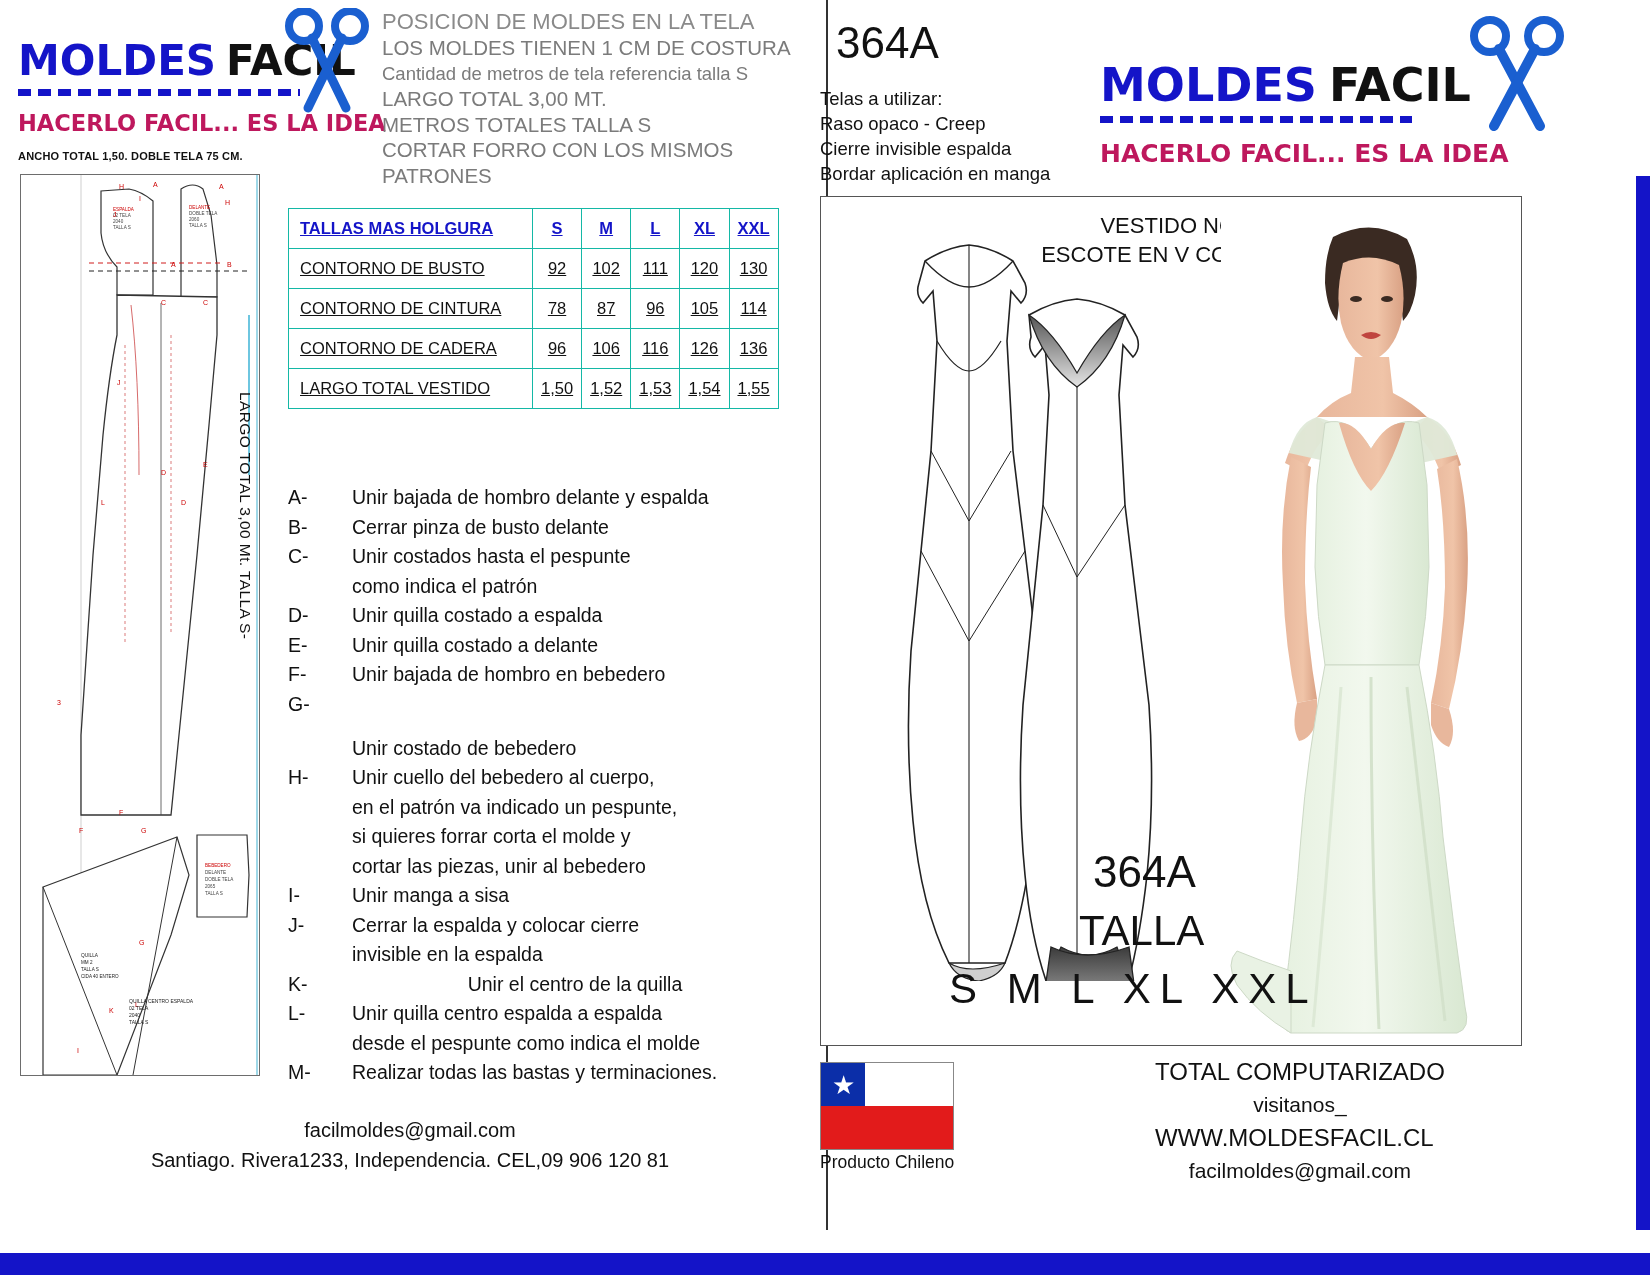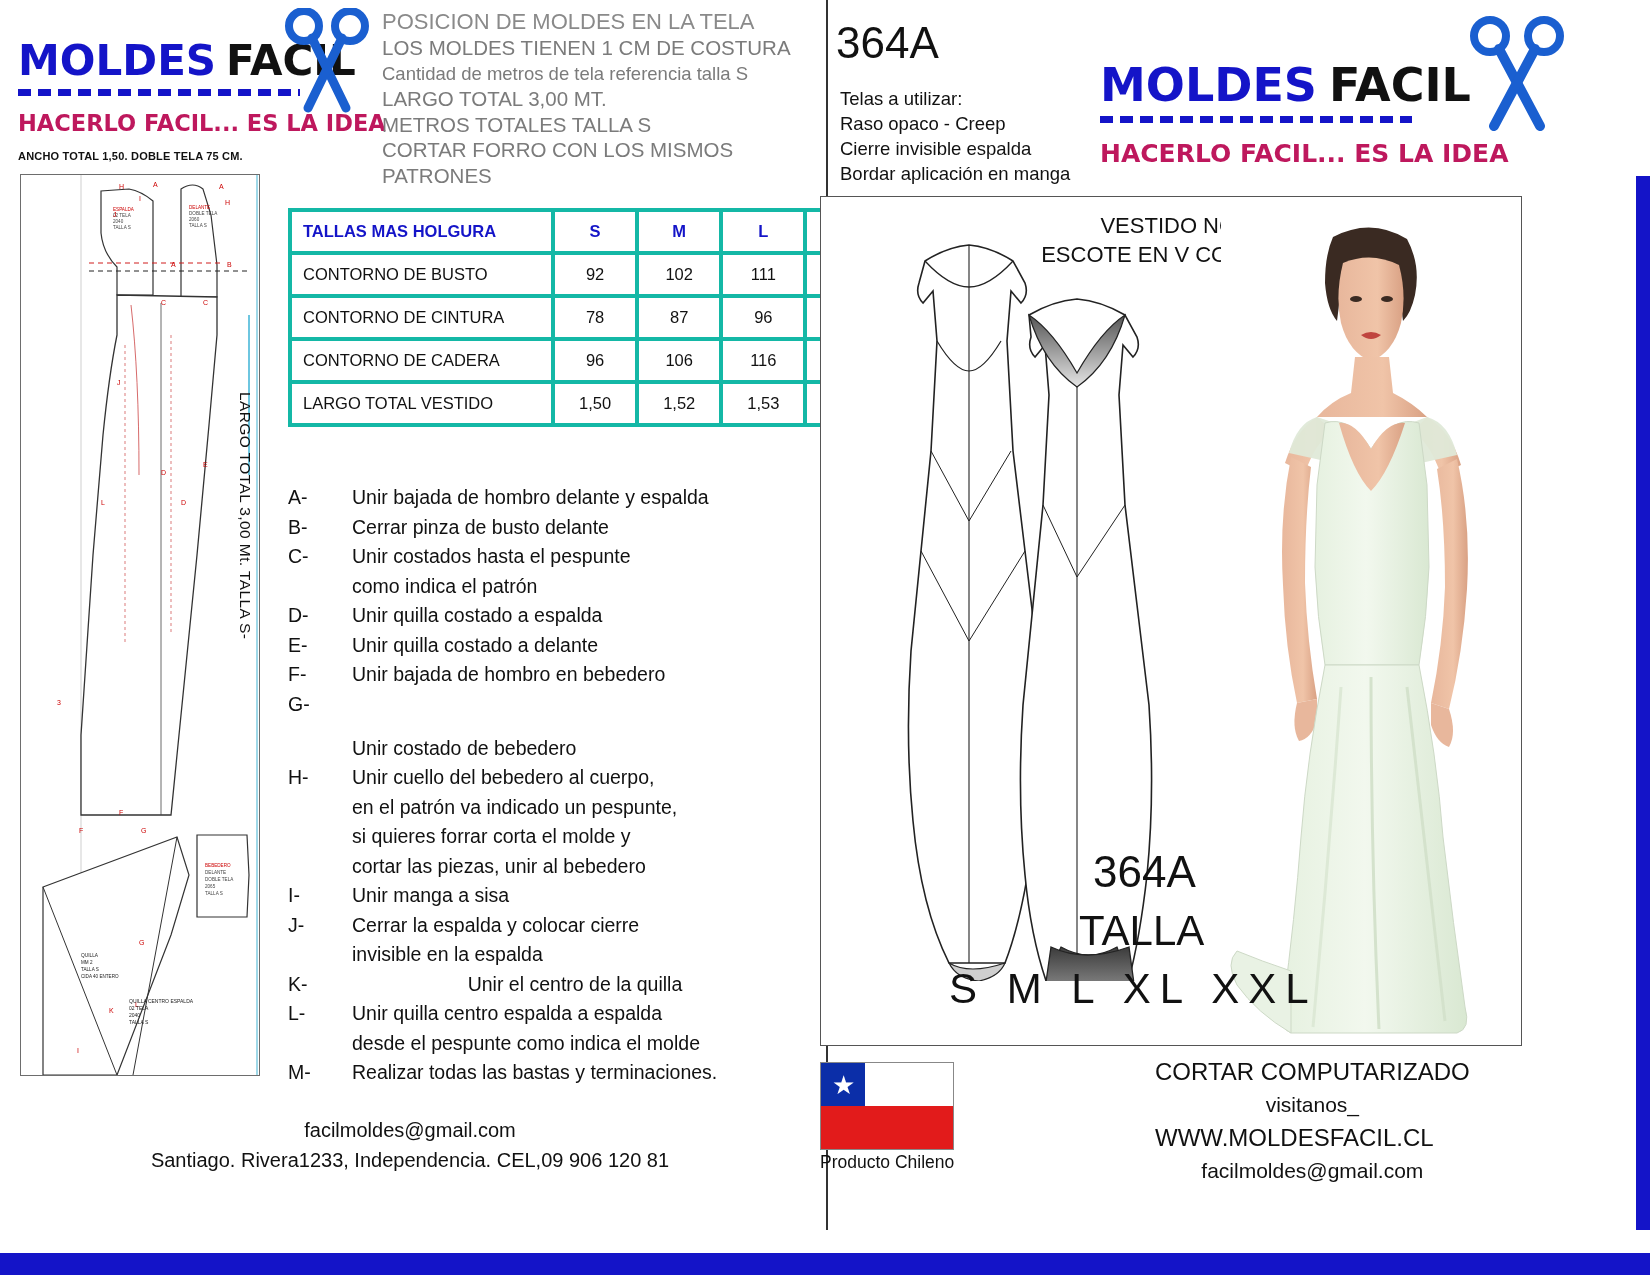--- a/index.html
+++ b/index.html
@@ -128,25 +128,26 @@
 
   
   #size-table {
     position: absolute;
     left: 288px;
     top: 208px;
     border-collapse: collapse;
     font-size: 16.5px;
   }
   #size-table td, #size-table th {
-    border: 4px solid #14b8a6;
-    padding: 10px 24px;
+    border: 1px solid #14b8a6;
+    padding: 10px 8px;
     text-align: center;
     font-weight: normal;
     color: #111;
+    text-decoration: underline;
   }
   #size-table th.hdr-label, #size-table td.row-label {
     text-align: left;
     padding-left: 11px;
     min-width: 224px;
   }
   #size-table th {
     color: #1414c8;
     font-weight: bold;
   }
@@ -188,21 +189,21 @@
   #code-top {
     position: absolute;
     left: 836px;
     top: 18px;
     font-size: 44px;
     color: #111;
     font-family: "Liberation Sans", sans-serif;
   }
   #telas-list {
     position: absolute;
-    left: 840px;
+    left: 820px;
     top: 86px;
     font-size: 18.5px;
     line-height: 25px;
     color: #111;
     width: 250px;
   }
 
   #illus-box {
     position: absolute;
     left: 820px;
@@ -674,19 +675,19 @@
 
   <div id="flag">
     <div class="blue"></div>
     <div class="white"></div>
     <div class="red"></div>
     <div class="star">★</div>
   </div>
   <div id="flag-caption">Producto Chileno</div>
 
   <div id="right-footer">
-    <div>CORTAR COMPUTARIZADO</div>
+    <div>TOTAL COMPUTARIZADO</div>
     <div class="small">visitanos_</div>
     <div>WWW.MOLDESFACIL.CL</div>
     <div class="small">facilmoldes@gmail.com</div>
   </div>
 
 </div>
 
 </body></html>

